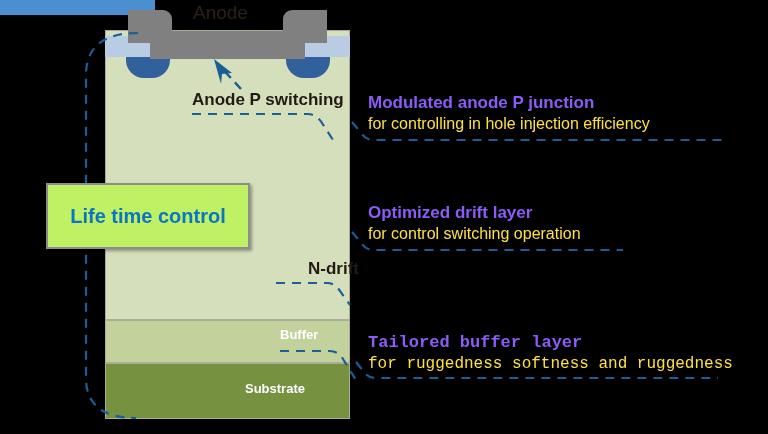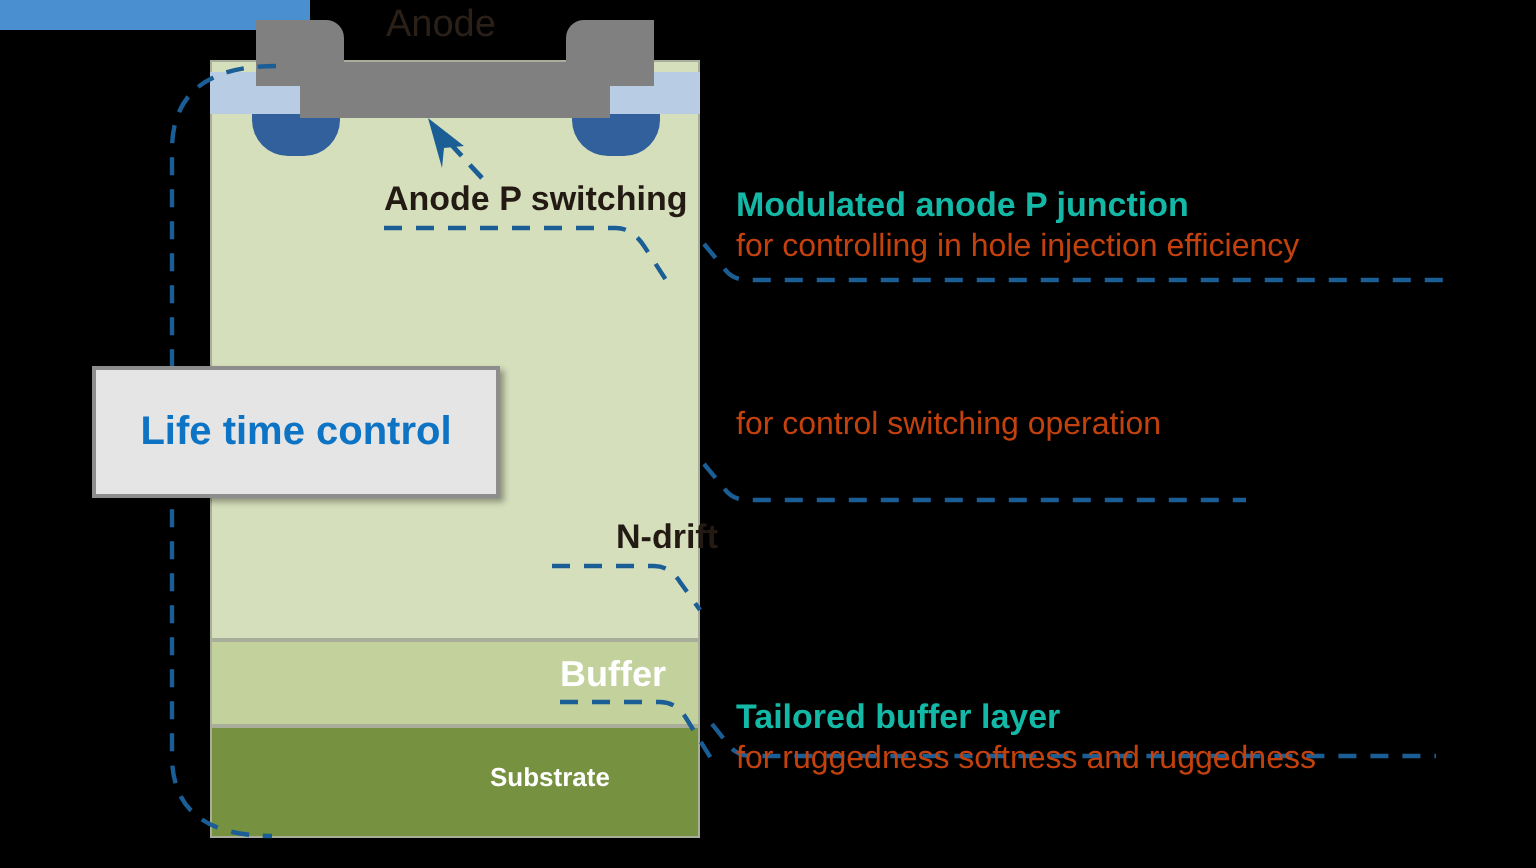--- a/index.html
+++ b/index.html
@@ -38,34 +38,34 @@
   #metal-bar{left:150px;top:38px;width:155px;height:21px;}
   #metal-pad-l{left:128px;top:10px;width:44px;height:33px;border-radius:0 9px 0 0;}
   #metal-pad-r{left:283px;top:10px;width:44px;height:33px;border-radius:9px 0 0 0;}
   #metal-span{left:150px;top:31px;width:155px;height:12px;}
 
   
   .devlabel{position:absolute;font-weight:bold;white-space:nowrap;}
   #lbl-anode{left:193px;top:2px;font-size:19px;color:#2b2018;font-weight:normal;}
   #lbl-apj{left:192px;top:90px;font-size:17px;color:#231a14;}
   #lbl-ndrift{left:276px;top:259px;font-size:17px;color:#231a14;margin-left:32px;}
-  #lbl-buffer{left:280px;top:327px;font-size:18px;color:#ffffff;}
+  #lbl-buffer{left:280px;top:327px;font-size:13px;color:#ffffff;}
   #lbl-substrate{left:245px;top:381px;font-size:13px;color:#ffffff;}
 
   
   .callout{position:absolute;white-space:nowrap;}
-  .callout .title{font-size:17px;font-weight:bold;color:#14b8a6;line-height:21px;}
-  .callout .sub{font-size:16px;color:#c2410c;line-height:22px;}
+  .callout .title{font-size:17px;font-weight:bold;color:#8b5cf6;line-height:21px;}
+  .callout .sub{font-size:16px;color:#fde047;line-height:22px;}
   #callout1{left:368px;top:92px;}
   #callout2{left:368px;top:202px;}
-  #callout3{left:368px;top:348px;}
+  #callout3{left:368px;top:332px;font-family:Liberation Mono, monospace;}
 
   
   #ltbox{position:absolute;left:46px;top:183px;width:200px;height:62px;
-         background:#e5e5e5;border:2px solid #8d8d8d;
+         background:#bef264;border:2px solid #8d8d8d;
          box-shadow:2px 2px 3px rgba(0,0,0,.35);
          display:flex;flex-direction:row;align-items:center;justify-content:center;}
   #ltbox .t1{font-size:20px;font-weight:bold;color:#0d73c4;line-height:23px;}
   #ltbox .t2{font-size:19px;color:#231a14;line-height:23px;}
 
   svg.overlay{position:absolute;left:0;top:0;width:768px;height:434px;
               pointer-events:none;overflow:visible;}
 </style>
 </head>
 <body>
@@ -117,20 +117,21 @@
   <div id="ltbox">
     <div class="t1">Life time control</div>
   </div>
 
   <div class="callout" id="callout1">
     <div class="title">Modulated anode P junction</div>
     <div class="sub">for controlling in hole injection efficiency</div>
   </div>
 
   <div class="callout" id="callout2">
+    <div class="title">Optimized drift layer</div>
     <div class="sub">for control switching operation</div>
   </div>
 
   <div class="callout" id="callout3">
     <div class="title">Tailored buffer layer</div>
     <div class="sub">for ruggedness softness and ruggedness</div>
   </div>
 
 </div>
 

